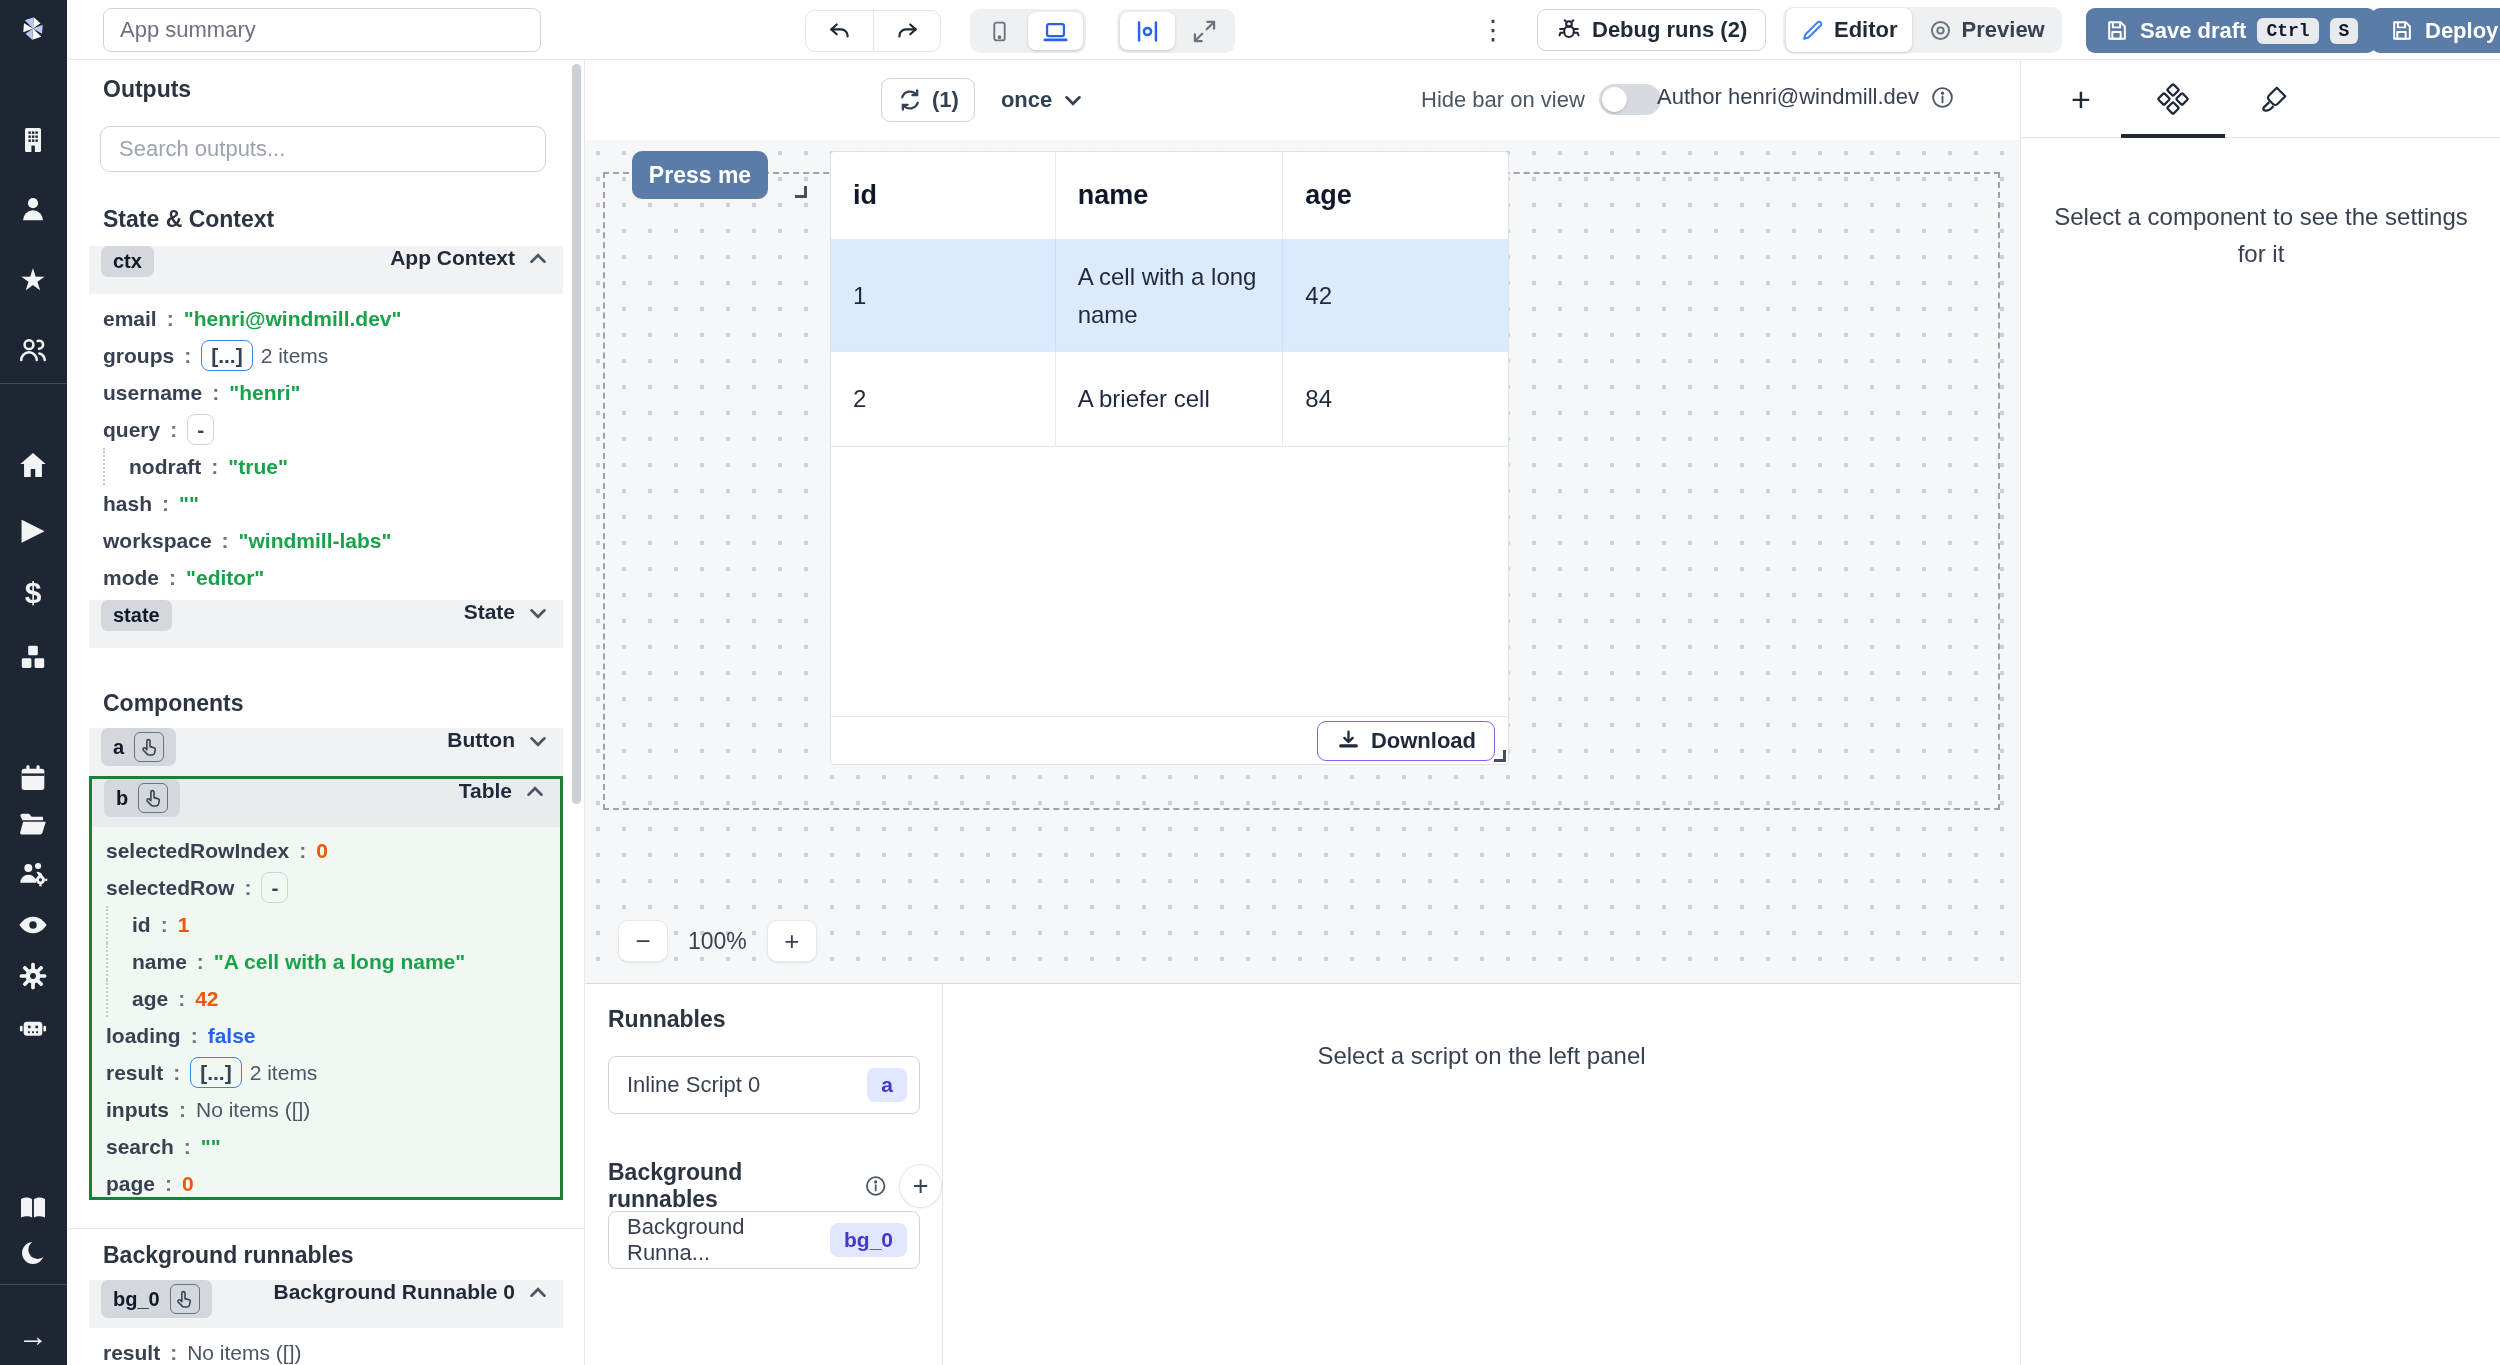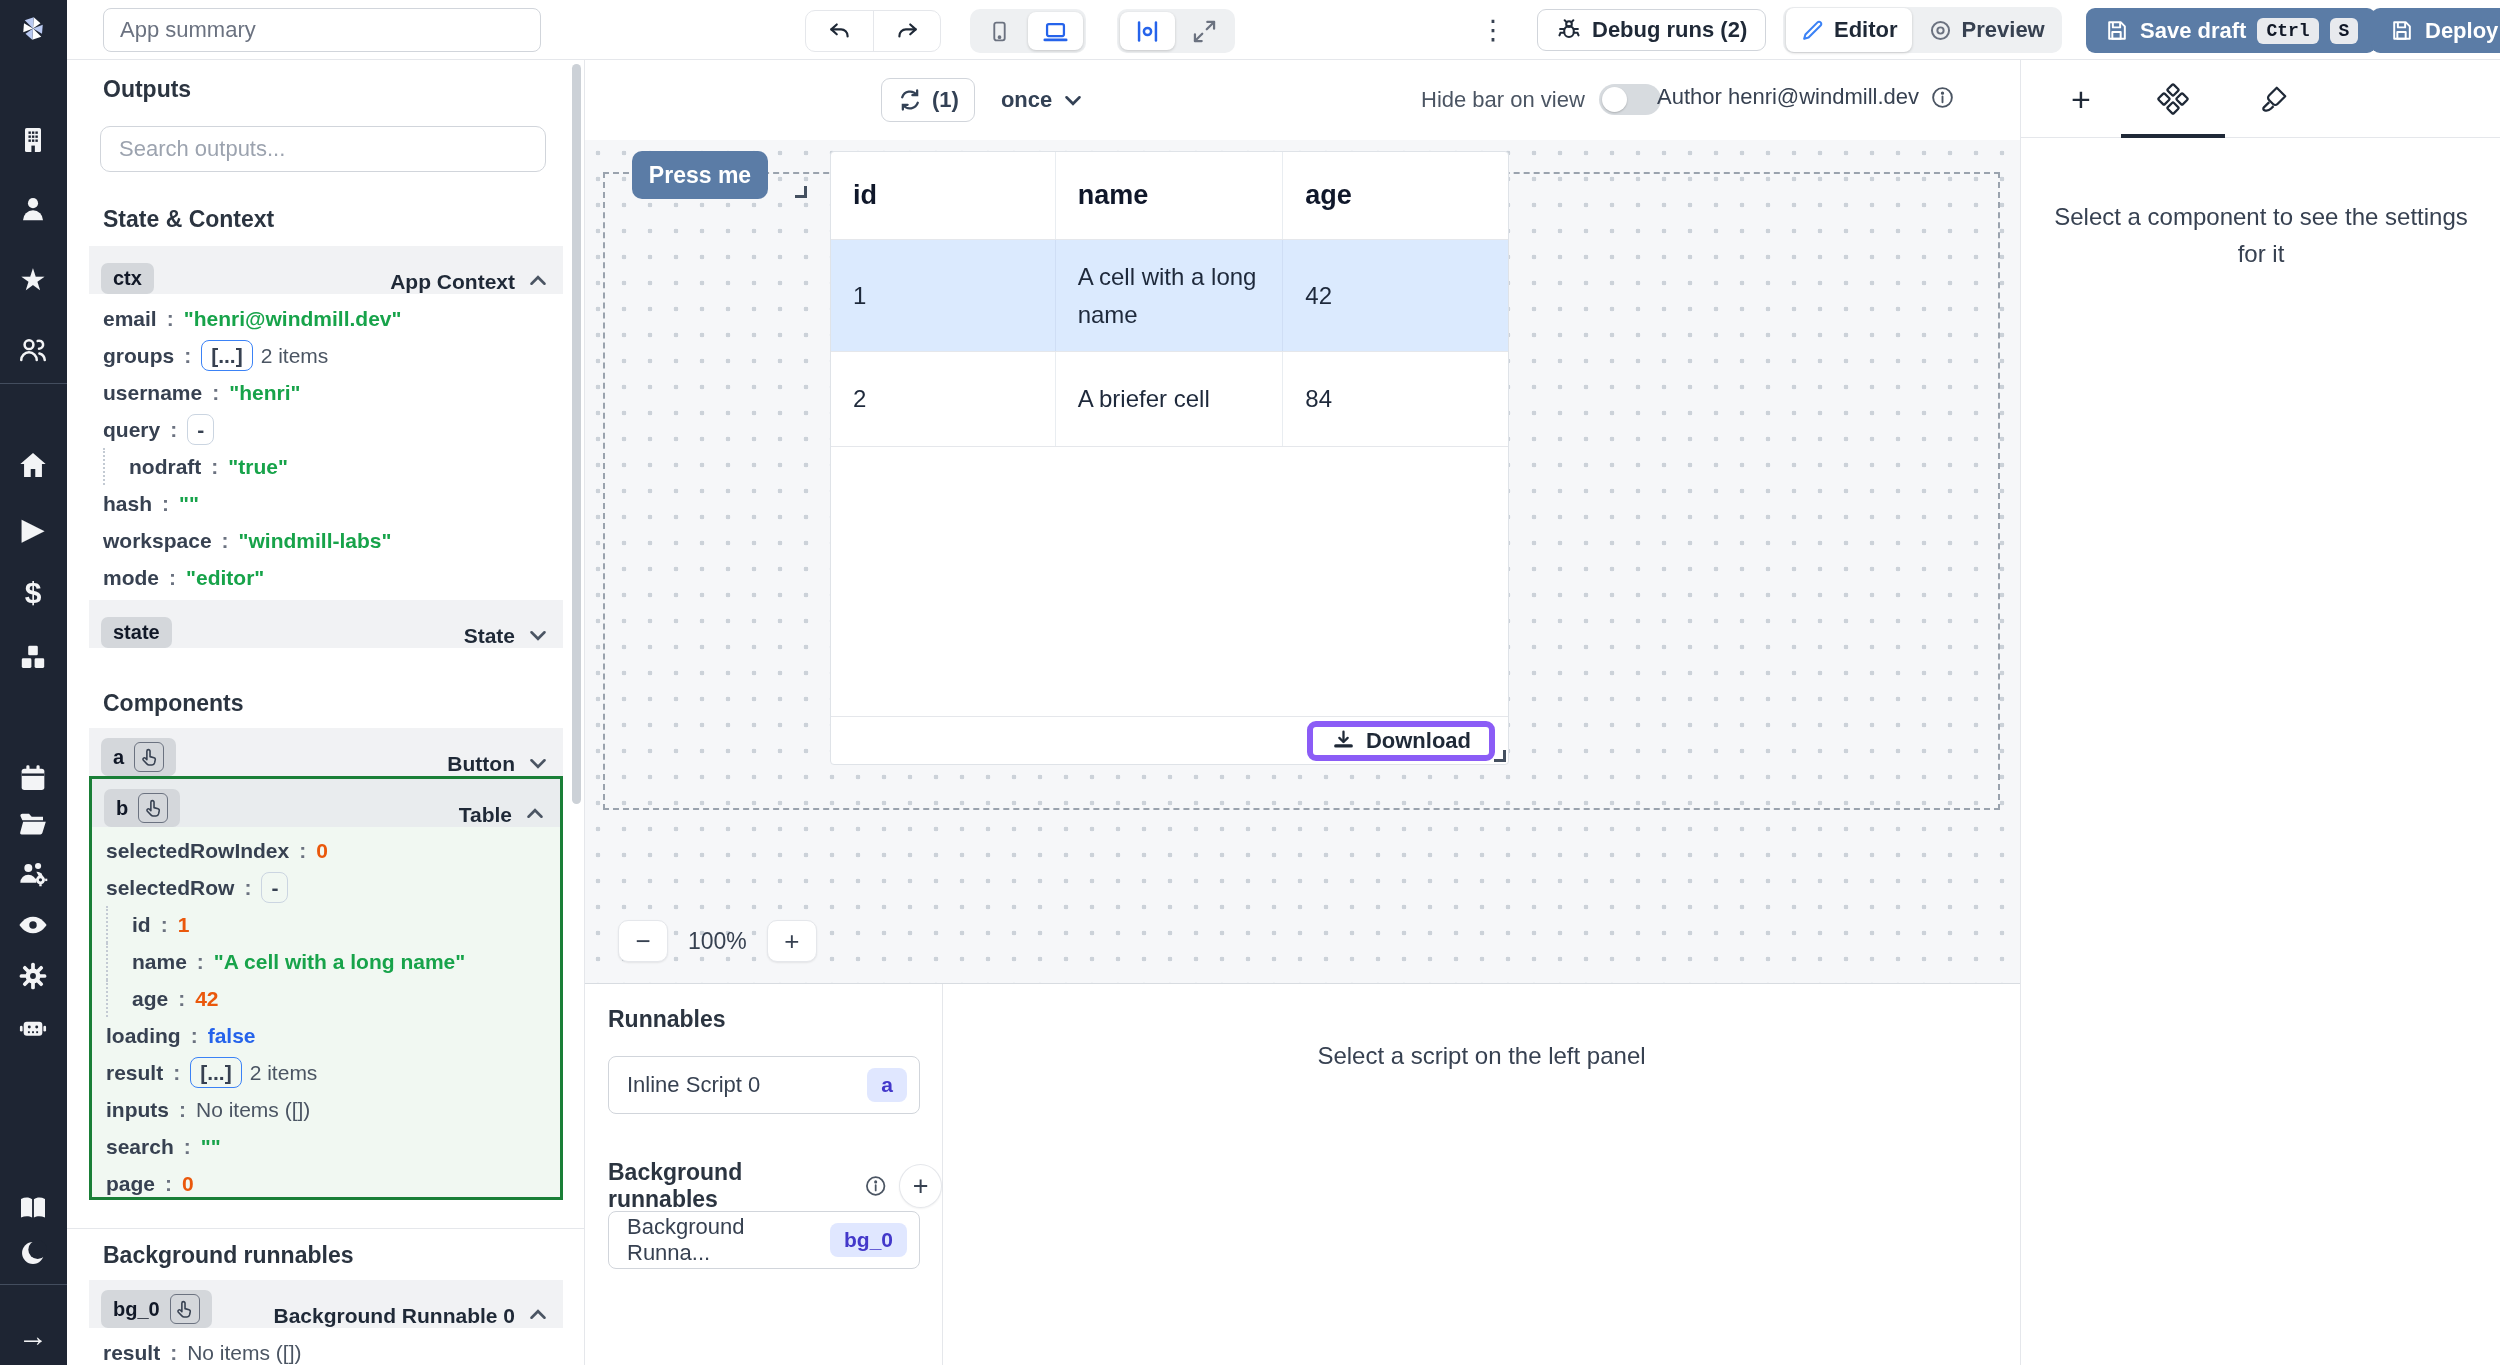--- a/index.html
+++ b/index.html
@@ -34,21 +34,21 @@
   .btn-slate { position:absolute; top:8px; height:45px; background:#5b7ca6; border:none; border-radius:9px; color:#fff; font-size:22px; font-weight:700; display:flex; align-items:center; gap:11px; padding:0 18px; cursor:pointer; font-family:inherit; }
   #save-btn { left:2019px; }
   #deploy-btn { left:2304px; }
   .kbd { background:#e8eaee; color:#111827; border-radius:6px; font-family:"Liberation Mono","DejaVu Sans Mono",monospace; font-size:18px; font-weight:700; padding:3px 9px; }
 
   
   #left-panel { left:67px; top:60px; width:518px; height:1305px; background:#fff; border-right:1px solid #e5e7eb; overflow:hidden; }
   .lp-title { position:absolute; left:36px; font-size:23px; font-weight:700; color:#2b3440; }
   #search-outputs { position:absolute; left:33px; top:66px; width:446px; height:46px; border:1px solid #d1d5db; border-radius:10px; padding:0 18px; font-size:22px; font-family:inherit; color:#374151; outline:none; }
   #search-outputs::placeholder { color:#9ca3af; }
-  .node-row { position:absolute; left:22px; width:474px; height:48px; background:#f1f2f4; display:flex; align-items:flex-end; padding:0 12px; gap:10px; cursor:pointer; }
+  .node-row { position:absolute; left:22px; width:474px; height:48px; background:#f1f2f4; display:flex; align-items:flex-start; padding:0 12px; gap:10px; cursor:pointer; }
   .id-pill { background:#d4d7db; border-radius:7px; padding:4px 12px; font-size:20px; font-weight:700; color:#111827; display:flex; align-items:center; gap:10px; }
   .hand-box { border:1.5px solid #6b7280; border-radius:6px; width:30px; height:30px; display:flex; align-items:center; justify-content:center; color:#374151; }
   .node-type { margin-left:auto; font-size:21px; font-weight:700; color:#1f2937; }
   .kv-list { position:absolute; left:22px; width:474px; }
   .kv { display:flex; align-items:center; height:37px; padding-left:14px; font-size:21px; gap:8px; white-space:nowrap; }
   .kv .k { font-weight:700; color:#374151; }
   .kv .colon::before { content:":"; color:#6b7280; font-weight:700; padding:0 2px; }
   .kv.ind { margin-left:14px; border-left:2px dotted #c3cad3; padding-left:24px; }
   .v-str { color:#17a34a; font-weight:700; }
   .v-num { color:#ea580c; font-weight:700; }
@@ -81,21 +81,21 @@
   .t-row { display:flex; border-bottom:1px solid #e5e7eb; }
   .t-cell { padding:10px 0 10px 22px; border-right:1px solid #e9edf1; display:flex; align-items:center; }
   .t-cell:nth-child(1){ width:225px; } .t-cell:nth-child(2){ width:228px; } .t-cell:nth-child(3){ width:225px; border-right:none; }
   #t-head { height:88px; } #t-head .t-cell { font-size:27px; font-weight:700; color:#0f172a; }
   .t-body-row { font-size:24px; color:#1e293b; }
   #t-row0 { height:112px; background:#dbeafe; }
   #t-row1 { height:95px; }
   #t-row0 .t-cell { border-right-color:#cfdef5; }
   .t-cell .wrap { white-space:normal; line-height:1.55; padding-right:24px; }
   #t-footer { position:absolute; left:0; bottom:0; width:100%; height:48px; border-top:1px solid #e5e7eb; display:flex; align-items:center; justify-content:flex-end; }
-  #download-btn { height:40px; margin-right:13px; background:#fff; border:6px solid #8b5cf6; border-radius:9px; display:flex; align-items:center; gap:10px; padding:0 18px; font-size:22px; font-weight:700; color:#1f2937; cursor:pointer; }
+  #download-btn { height:40px; margin-right:13px; background:#fff; border:1px solid #8b5cf6; border-radius:9px; display:flex; align-items:center; gap:10px; padding:0 18px; font-size:22px; font-weight:700; color:#1f2937; cursor:pointer; }
   #table-handle { right:2px; bottom:2px; }
   #zoom-bar { position:absolute; left:33px; top:780px; display:flex; align-items:center; gap:20px; }
   .zoom-btn { width:50px; height:42px; background:#fff; border:1px solid #e5e7eb; border-radius:10px; box-shadow:0 1px 2px rgba(0,0,0,.08); font-size:26px; color:#374151; display:flex; align-items:center; justify-content:center; cursor:pointer; }
   #zoom-val { font-size:23px; color:#374151; }
 
   
   #bottom-panel { left:585px; top:983px; width:1435px; height:382px; background:#fff; border-top:1px solid #d8dce1; }
   #runnables-pane { position:absolute; left:0; top:0; width:358px; height:382px; border-right:1px solid #e5e7eb; }
   .bp-title { position:absolute; left:23px; font-size:23px; font-weight:700; color:#2b3440; }
   .run-card { position:absolute; left:23px; width:312px; height:58px; border:1px solid #d1d5db; border-radius:8px; background:#fff; display:flex; align-items:center; justify-content:space-between; padding:0 12px 0 18px; font-size:22px; color:#374151; cursor:pointer; }

